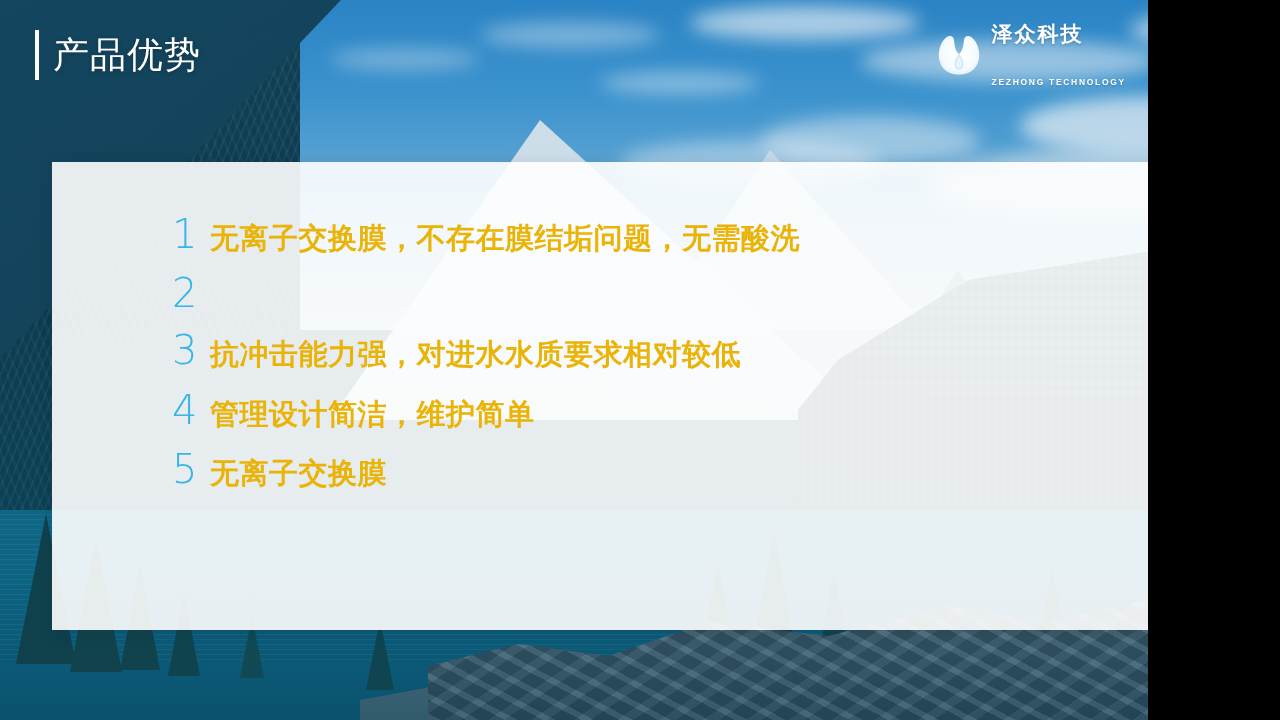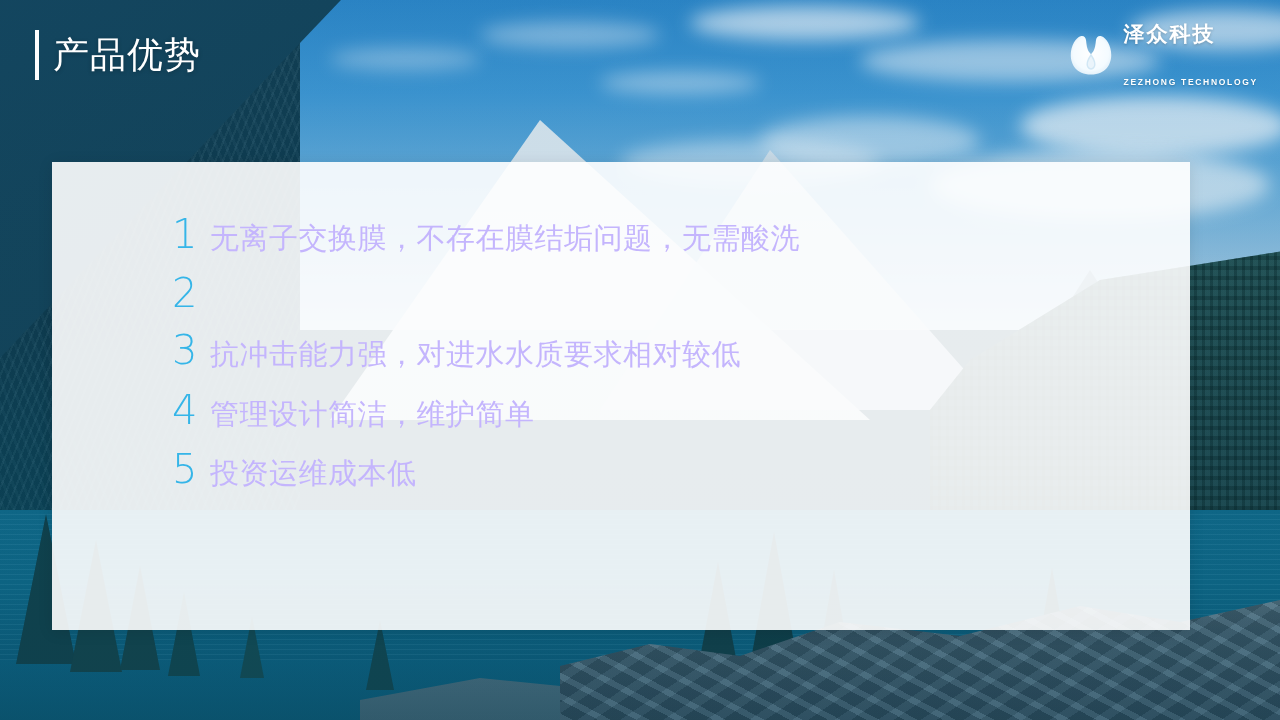--- a/index.html
+++ b/index.html
@@ -2,21 +2,21 @@
 <html><head>
 <meta charset="utf-8">
 <style>
   html, body {
     margin: 0;
     padding: 0;
     background: #000;
   }
   .slide {
     position: relative;
-    width: 1280px;
+    width: 1148px;
     height: 720px;
     overflow: hidden;
     font-family: "Liberation Sans", "DejaVu Sans", sans-serif;
     background: #0d3a52;
   }
 
   
   .bg { position: absolute; inset: 0; overflow: hidden; }
 
   
@@ -249,25 +249,25 @@
   .num {
     color: #35b5e8;
     font-size: 40px;
     line-height: 1;
     font-weight: 300;
     min-width: 26px;
     text-align: left;
     font-family: "DejaVu Sans", sans-serif;
   }
   .txt {
-    color: #c4b5fd;
+    color: #eab308;
     font-size: 29px;
     line-height: 1.25;
     letter-spacing: 0.5px;
-    font-weight: 400;
+    font-weight: 700;
   }
 </style>
 </head>
 <body>
 
 <div class="slide">
 
   <div class="bg">
     <div class="bg-sky"></div>
     <div class="cloud c1"></div>
@@ -347,19 +347,19 @@
         <span class="txt">抗冲击能力强，对进水水质要求相对较低</span>
       </div>
 
       <div class="item">
         <span class="num">4</span>
         <span class="txt">管理设计简洁，维护简单</span>
       </div>
 
       <div class="item">
         <span class="num">5</span>
-        <span class="txt">投资运维成本低</span>
+        <span class="txt">无离子交换膜</span>
       </div>
 
     </div>
   </div>
 
 </div>
 
 </body></html>

